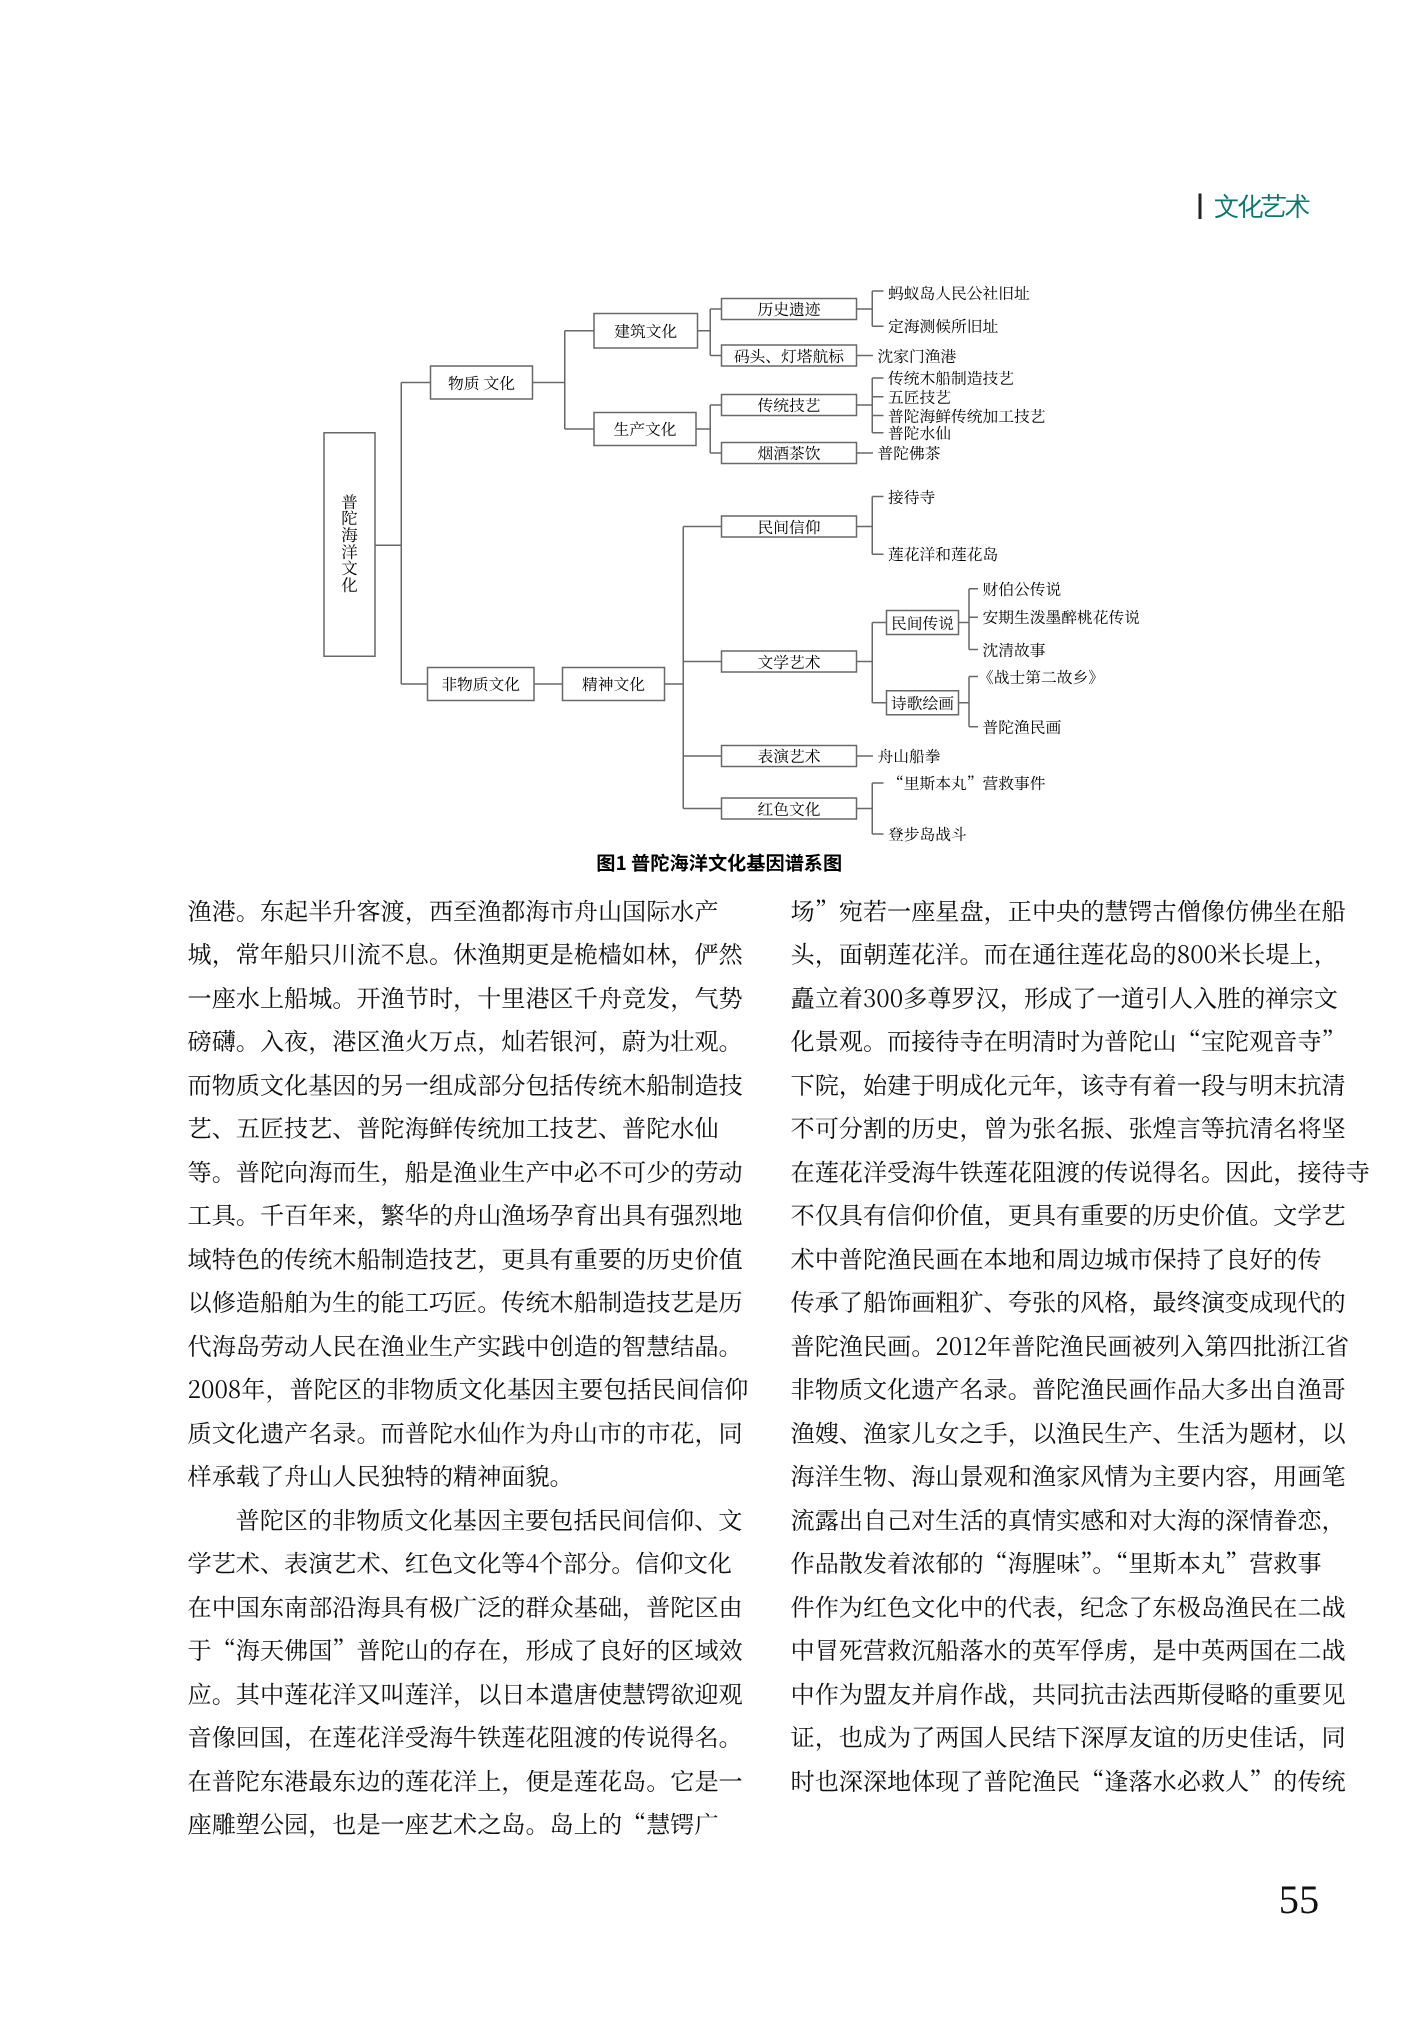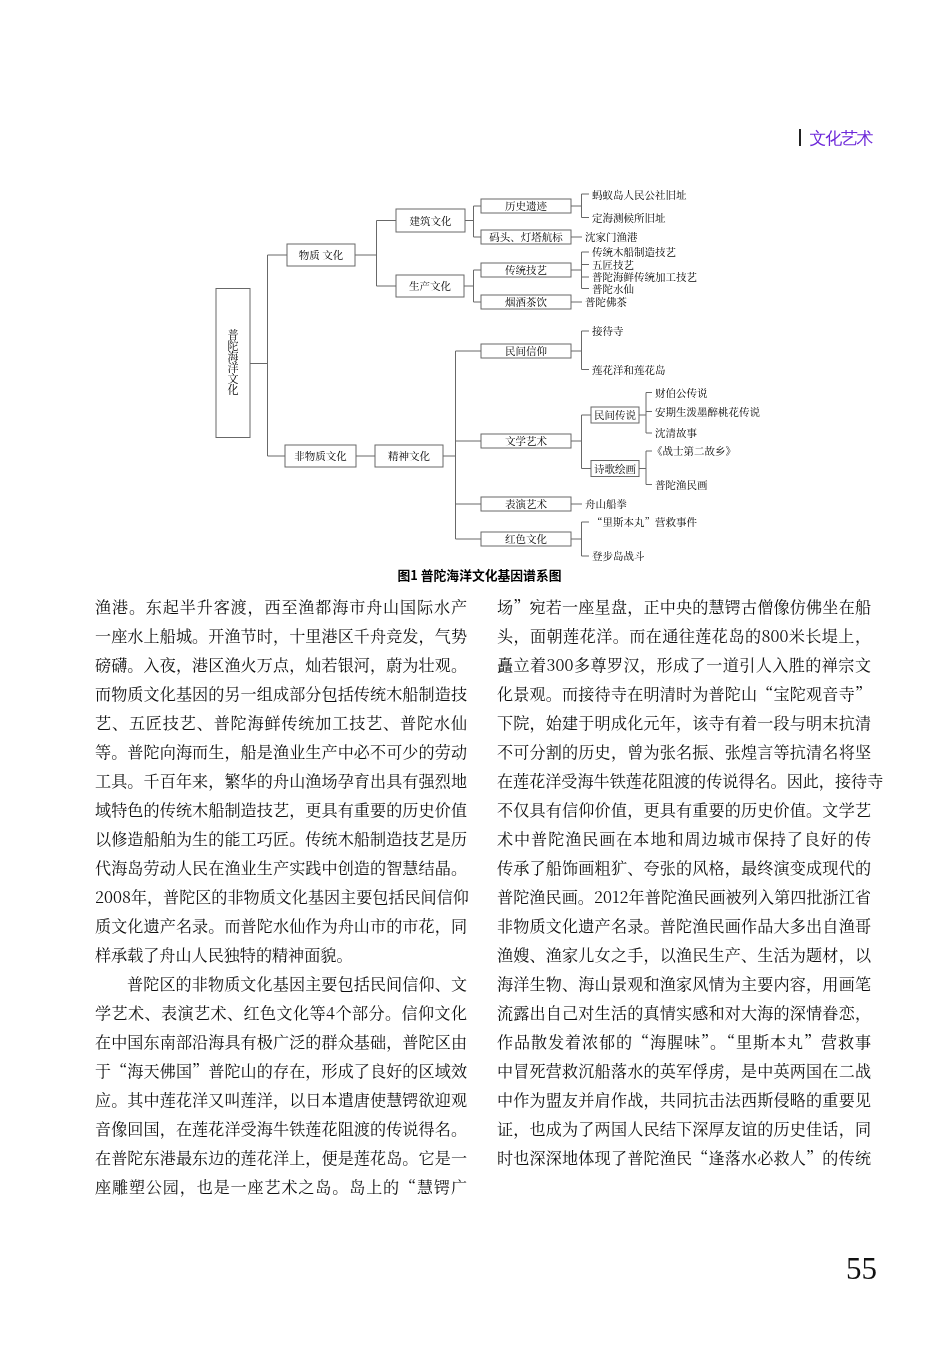--- a/index.html
+++ b/index.html
@@ -1,31 +1,31 @@
 <!DOCTYPE html>
 <html lang="zh"><head>
 <meta charset="utf-8">
 <style>
 html,body{margin:0;padding:0;}
 body{width:950px;height:1345px;background:#fff;position:relative;overflow:hidden;
   font-family:"Noto Serif CJK SC","Noto Serif SC","Liberation Serif",serif;color:#111;}
 #hdr{position:absolute;left:799px;top:129px;height:19px;font-family:Liberation Sans, sans-serif;
-  font-size:17px;line-height:18px;color:#6d28d9;letter-spacing:-1.3px;}
+  font-size:17px;line-height:18px;color:#0f766e;letter-spacing:-1.3px;}
 #hdr .bar{display:inline-block;width:1.5px;height:17px;background:#222;vertical-align:-2.5px;margin-right:9px;}
 #diagram{position:absolute;left:0;top:0;}
 #cap{position:absolute;left:0;top:565px;width:959px;text-align:center;
   font-family:"Noto Sans CJK SC","Liberation Sans",sans-serif;font-weight:700;font-size:12.8px;color:#000;}
 .col{position:absolute;top:592px;width:371px;font-size:16.1px;line-height:29px;color:#0e0e0e;}
 #colL{left:95px;width:372px;}
 #colR{left:497px;width:374px;}
-.ln{height:29px;text-align:justify;text-align-last:justify;white-space:nowrap;}
+.ln{height:29px;text-align:justify;text-align-last:justify;white-space:nowrap;margin-left:30px;}
 .ln.end{text-align-last:left;}
 .ln.ind{text-indent:32px;}
-#pgnum{position:absolute;left:846px;top:1251px;width:40px;
-  font-family:"Liberation Serif",serif;font-size:31px;color:#111;}
+#pgnum{position:absolute;left:846px;top:1251px;width:40px;text-align:center;
+  font-family:"Liberation Serif",serif;font-size:27px;color:#111;}
 </style>
 </head>
 <body>
 <div id="hdr"><span class="bar"></span>文化艺术</div>
 
 <svg id="diagram" width="950" height="590" viewBox="0 0 950 590">
 <g fill="none" stroke="#686868" stroke-width="1">
 
 <rect x="216" y="288.5" width="34" height="149"></rect>
 <rect x="287" y="244" width="68" height="22"></rect>
@@ -123,20 +123,21 @@
 <text x="592" y="526">“里斯本丸”营救事件</text>
 <text x="592" y="560">登步岛战斗</text>
 </g>
 </g>
 </svg>
 
 <div id="cap">图1 普陀海洋文化基因谱系图</div>
 
 <div class="col" id="colL">
 <div class="ln">渔港。东起半升客渡，西至渔都海市舟山国际水产</div>
+<div class="ln">城，常年船只川流不息。休渔期更是桅樯如林，俨然</div>
 <div class="ln">一座水上船城。开渔节时，十里港区千舟竞发，气势</div>
 <div class="ln">磅礴。入夜，港区渔火万点，灿若银河，蔚为壮观。</div>
 <div class="ln">而物质文化基因的另一组成部分包括传统木船制造技</div>
 <div class="ln">艺、五匠技艺、普陀海鲜传统加工技艺、普陀水仙</div>
 <div class="ln">等。普陀向海而生，船是渔业生产中必不可少的劳动</div>
 <div class="ln">工具。千百年来，繁华的舟山渔场孕育出具有强烈地</div>
 <div class="ln">域特色的传统木船制造技艺，更具有重要的历史价值</div>
 <div class="ln">以修造船舶为生的能工巧匠。传统木船制造技艺是历</div>
 <div class="ln">代海岛劳动人民在渔业生产实践中创造的智慧结晶。</div>
 <div class="ln">2008年，普陀区的非物质文化基因主要包括民间信仰</div>
@@ -162,19 +163,20 @@
 <div class="ln">在莲花洋受海牛铁莲花阻渡的传说得名。因此，接待寺</div>
 <div class="ln">不仅具有信仰价值，更具有重要的历史价值。文学艺</div>
 <div class="ln">术中普陀渔民画在本地和周边城市保持了良好的传</div>
 <div class="ln">传承了船饰画粗犷、夸张的风格，最终演变成现代的</div>
 <div class="ln">普陀渔民画。2012年普陀渔民画被列入第四批浙江省</div>
 <div class="ln">非物质文化遗产名录。普陀渔民画作品大多出自渔哥</div>
 <div class="ln">渔嫂、渔家儿女之手，以渔民生产、生活为题材，以</div>
 <div class="ln">海洋生物、海山景观和渔家风情为主要内容，用画笔</div>
 <div class="ln">流露出自己对生活的真情实感和对大海的深情眷恋，</div>
 <div class="ln">作品散发着浓郁的“海腥味”。“里斯本丸”营救事</div>
+<div class="ln">件作为红色文化中的代表，纪念了东极岛渔民在二战</div>
 <div class="ln">中冒死营救沉船落水的英军俘虏，是中英两国在二战</div>
 <div class="ln">中作为盟友并肩作战，共同抗击法西斯侵略的重要见</div>
 <div class="ln">证，也成为了两国人民结下深厚友谊的历史佳话，同</div>
 <div class="ln">时也深深地体现了普陀渔民“逢落水必救人”的传统</div>
 </div>
 
 <div id="pgnum">55</div>
 
 </body></html>

